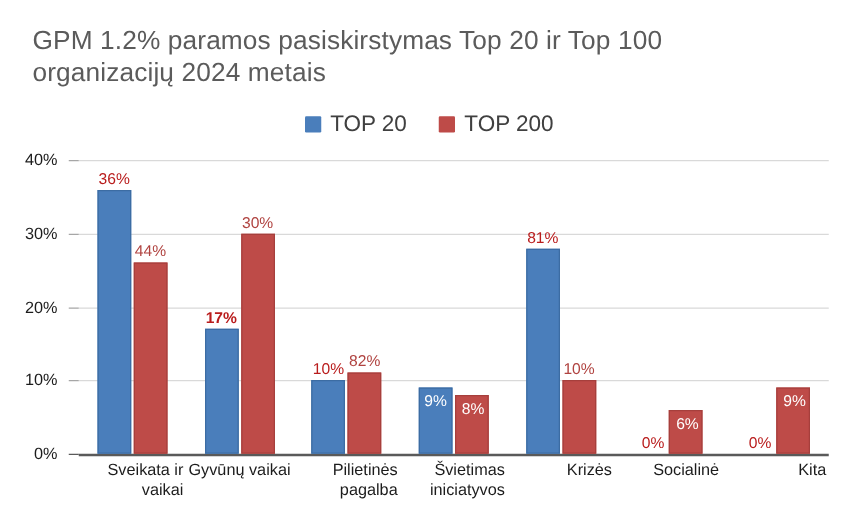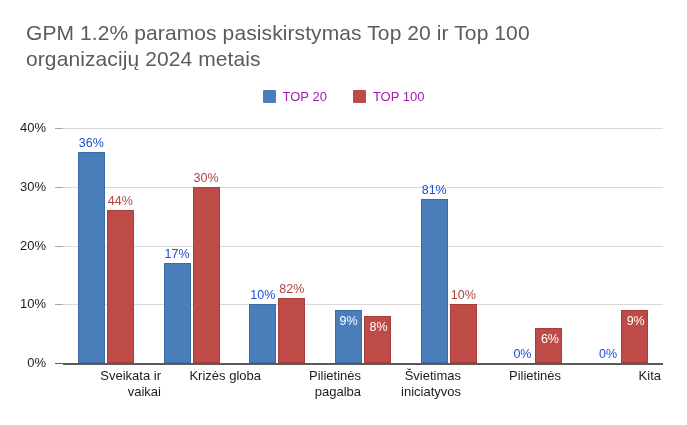--- a/index.html
+++ b/index.html
@@ -43,22 +43,22 @@
     display: flex;
     align-items: center;
     gap: 7px;
   }
   .legend-swatch {
     width: 13px;
     height: 13px;
     border-radius: 1px;
   }
   .legend-label {
-    font-size: 13px;
-    color: #a21caf;
+    font-size: 18px;
+    color: #404040;
   }
 
   
   #plot {
     position: absolute;
     left: 63px;
     top: 128px;
     width: 600px;
     height: 235px;
   }
@@ -132,21 +132,21 @@
     border: none;
     background: transparent;
   }
 
   .bar-label {
     position: absolute;
     font-size: 12.5px;
     white-space: nowrap;
     line-height: 14px;
   }
-  .label-blue { color: #1d4ed8; }
+  .label-blue { color: #b91c1c; }
   .label-red  { color: #b04340; }
   .label-inside { color: #ffffff; }
 
   
   .lbl-above-blue {
     right: 50%;
     margin-right: 2px;
     text-align: left;
   }
   .lbl-above-red {
@@ -195,42 +195,42 @@
 
 <div id="chart-title">GPM 1.2% paramos pasiskirstymas Top 20 ir Top 100 organizacijų 2024 metais</div>
 
 <div id="legend">
   <div class="legend-item">
     <span class="legend-swatch" style="background: rgb(74, 126, 187);"></span>
     <span class="legend-label">TOP 20</span>
   </div>
   <div class="legend-item">
     <span class="legend-swatch" style="background: rgb(190, 75, 72);"></span>
-    <span class="legend-label">TOP 100</span>
+    <span class="legend-label">TOP 200</span>
   </div>
 </div>
 
 <div id="plot">
     <div class="gridline" style="top: 235px; background: transparent;"></div>
     <div class="gridline" style="top: 176.25px;"></div>
     <div class="gridline" style="top: 117.5px;"></div>
     <div class="gridline" style="top: 58.75px;"></div>
     <div class="gridline" style="top: 0px;"></div>
   </div>
 <div id="axis-line"></div>
 <div id="groups">
     <div class="group">
       <div class="bar blue" style="height: 211.5px;"></div>
       <div class="bar-label label-blue lbl-above-blue" style="bottom: 213.5px;">36%</div>
       <div class="bar red" style="height: 152.75px;"></div>
       <div class="bar-label label-red lbl-above-red" style="bottom: 154.75px;">44%</div>
     </div>
     <div class="group">
       <div class="bar blue" style="height: 99.875px;"></div>
-      <div class="bar-label label-blue lbl-above-blue" style="bottom: 101.875px;">17%</div>
+      <div class="bar-label label-blue lbl-above-blue" style="bottom: 101.875px; font-weight: bold;">17%</div>
       <div class="bar red" style="height: 176.25px;"></div>
       <div class="bar-label label-red lbl-above-red" style="bottom: 178.25px;">30%</div>
     </div>
     <div class="group">
       <div class="bar blue" style="height: 58.75px;"></div>
       <div class="bar-label label-blue lbl-above-blue" style="bottom: 60.75px;">10%</div>
       <div class="bar red" style="height: 64.625px;"></div>
       <div class="bar-label label-red lbl-above-red" style="bottom: 66.625px;">82%</div>
     </div>
     <div class="group">
@@ -253,24 +253,25 @@
     </div>
     <div class="group">
       <div class="bar blue zero" style="height: 0px;"></div>
       <div class="bar-label label-blue lbl-zero-blue" style="bottom: 2px;">0%</div>
       <div class="bar red" style="height: 52.875px;"></div>
       <div class="bar-label label-inside lbl-in-red" style="bottom: 34.875px;">9%</div>
     </div>
   </div>
 <div id="categories">
     <div class="cat">Sveikata ir vaikai</div>
-    <div class="cat">Krizės globa</div>
+    <div class="cat">Gyvūnų vaikai</div>
     <div class="cat">Pilietinės pagalba</div>
     <div class="cat">Švietimas iniciatyvos</div>
-    <div class="cat">Pilietinės</div>
+    <div class="cat">Krizės</div>
+    <div class="cat">Socialinė</div>
     <div class="cat">Kita</div>
   </div>
 
 <div class="ytick-mark" style="top: 363px; background: rgb(90, 90, 90);"></div>
 <div class="ytick-label" style="top: 363px;">0%</div>
 <div class="ytick-mark" style="top: 304.25px;"></div>
 <div class="ytick-label" style="top: 304.25px;">10%</div>
 <div class="ytick-mark" style="top: 245.5px;"></div>
 <div class="ytick-label" style="top: 245.5px;">20%</div>
 <div class="ytick-mark" style="top: 186.75px;"></div>

